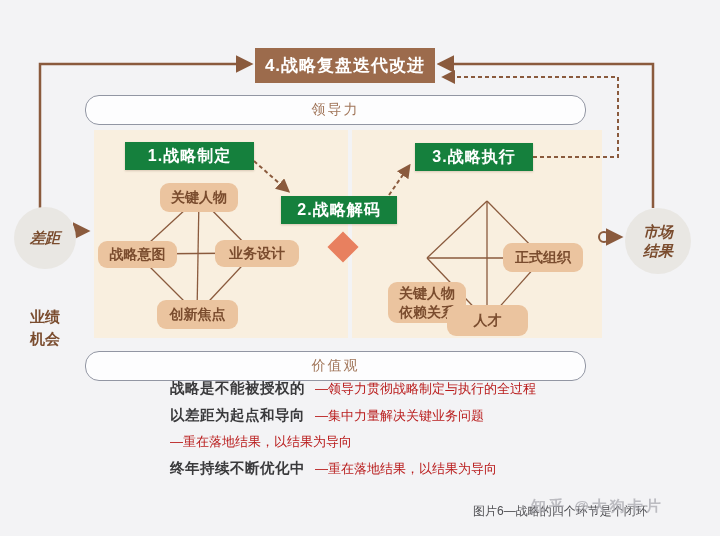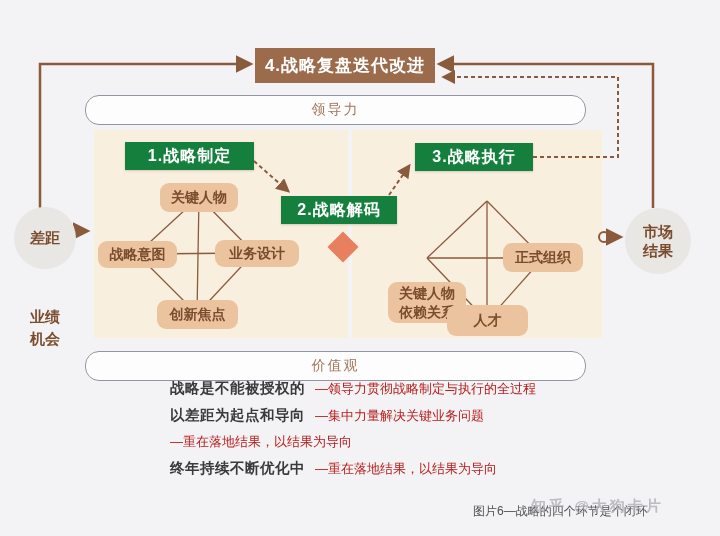--- a/index.html
+++ b/index.html
@@ -37,21 +37,21 @@
   
   .pill{
     position:absolute;left:85px;width:499px;height:28px;border-radius:14px;
     background:#fdfdfe;border:1px solid #9296a3;color:#a1765a;font-size:14px;
     display:flex;align-items:center;justify-content:center;z-index:3;letter-spacing:2px;
   }
   
   .node-circle{
     position:absolute;border-radius:50%;background:#e9e7e3;color:#7a4c2e;
     font-size:15px;font-weight:bold;display:flex;align-items:center;justify-content:center;
-    text-align:center;z-index:3;white-space:pre-line;line-height:1.3;
+    text-align:center;z-index:3;white-space:pre-line;line-height:1.3;font-style:italic;
   }
   .side-label{
     position:absolute;color:#7a4c2e;font-size:15px;font-weight:bold;text-align:center;
     white-space:pre-line;line-height:1.45;z-index:3;
   }
   
   .diamond{
     position:absolute;left:332px;top:236px;width:22px;height:22px;
     background:#e8805f;transform:rotate(45deg);z-index:3;
   }

